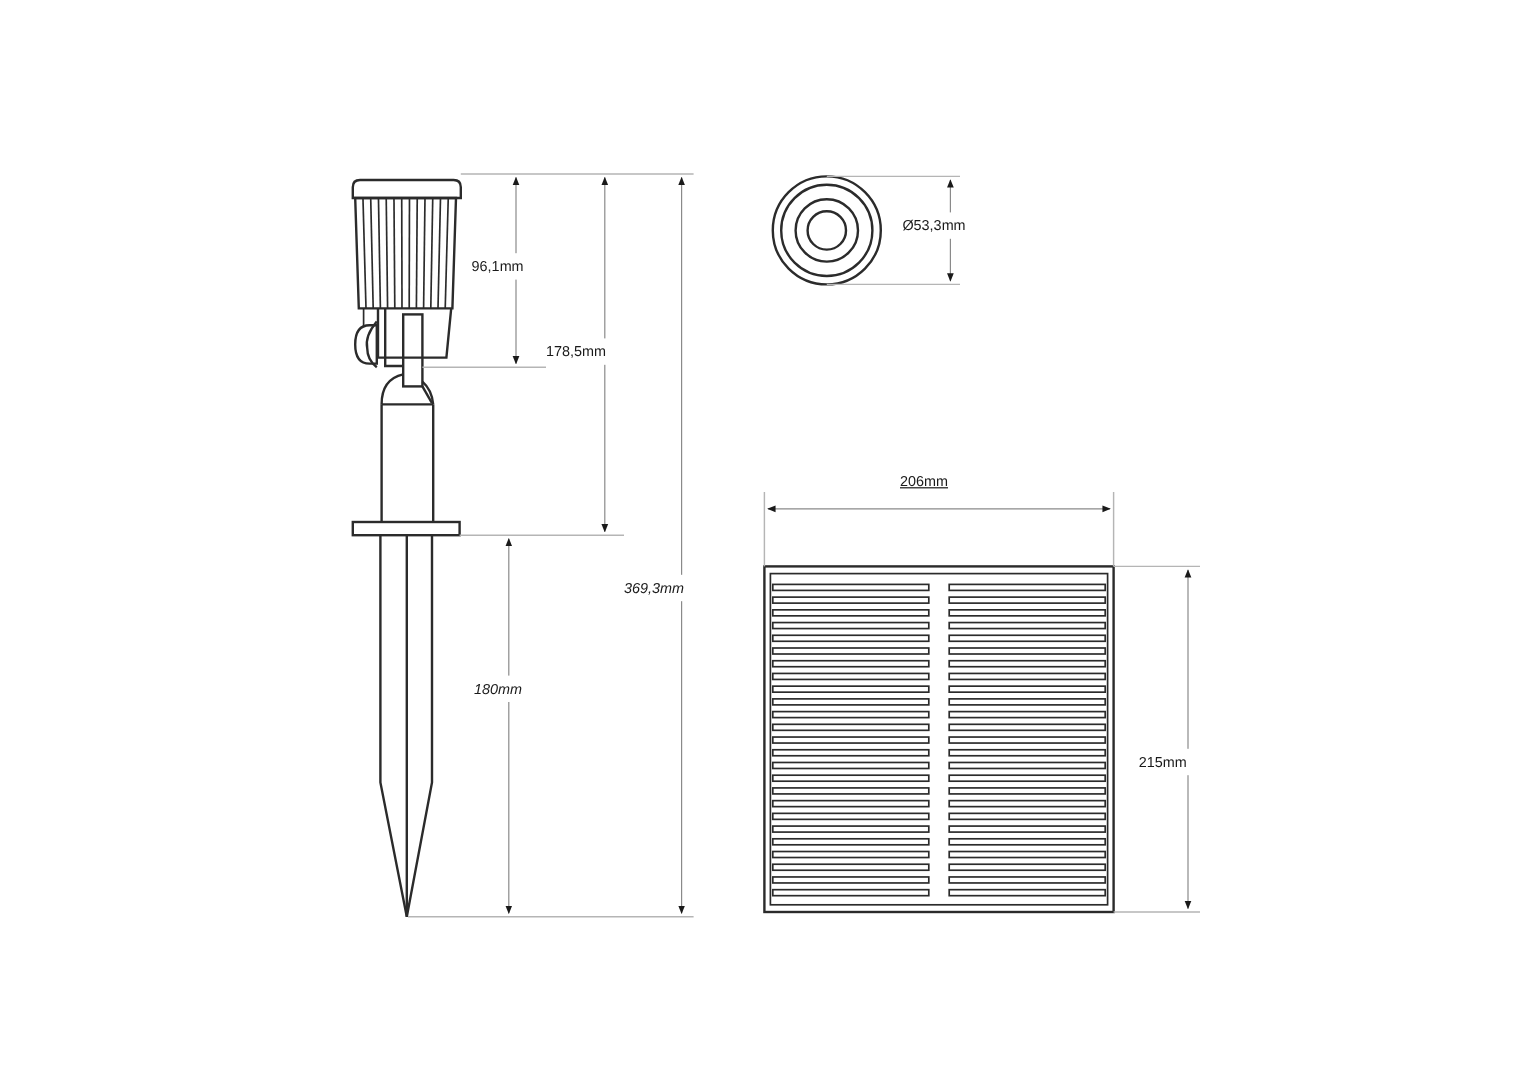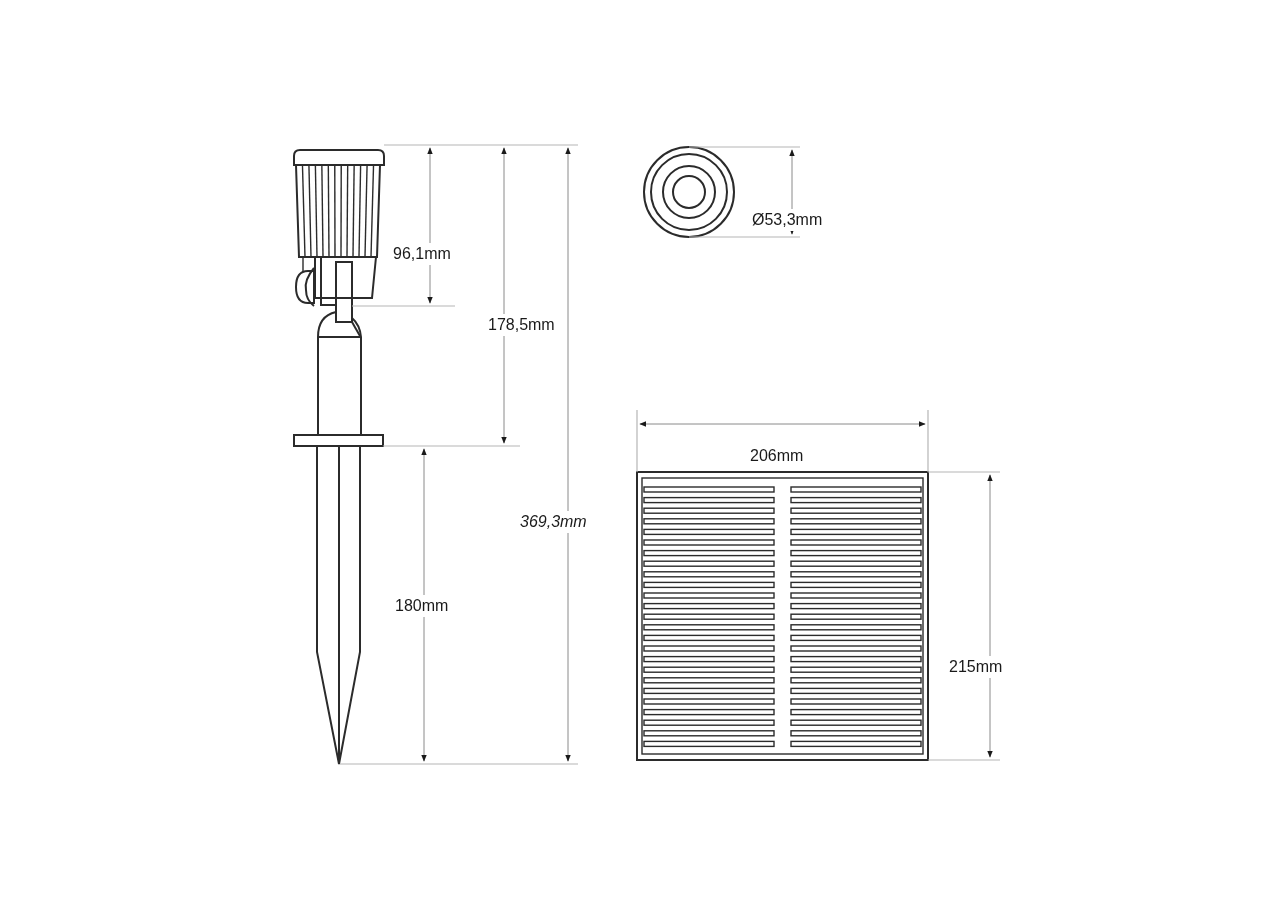--- a/index.html
+++ b/index.html
@@ -6,27 +6,26 @@
     body { width: 1280px; height: 900px; position: relative; overflow: hidden; }
     #canvas { position: absolute; left: 0; top: 0; width: 1280px; height: 900px; }
     .stroke { fill: none; stroke: #2b2b2b; stroke-width: 2; }
     .stroke-thin { fill: none; stroke: #2b2b2b; stroke-width: 1.4; }
     .dim { fill: none; stroke: #8a8a8a; stroke-width: 1; }
     .ext { fill: none; stroke: #b5b5b5; stroke-width: 1.2; }
     .arrow { fill: #1a1a1a; }
     .label {
       position: absolute;
       font-family: "Liberation Sans", sans-serif;
-      font-size: 16px;
+      font-size: 12px;
       color: #1a1a1a;
       background: #ffffff;
       line-height: 22px;
       white-space: nowrap;
       padding: 0 3px;
-      margin-top: 32px;
     }
   </style>
 </head>
 <body>
 
 <svg id="canvas" viewBox="0 0 1280 900" xmlns="http://www.w3.org/2000/svg">
   <defs>
     <marker id="arr" viewBox="0 0 10 10" refX="9" refY="5" markerWidth="7" markerHeight="7" orient="auto-start-reverse">
       <path d="M0,1 L10,5 L0,9 z" class="arrow"></path>
     </marker>
@@ -167,18 +166,18 @@
     <line class="ext" x1="637" y1="410" x2="637" y2="472"></line>
     <line class="ext" x1="928" y1="410" x2="928" y2="472"></line>
     <line class="ext" x1="928" y1="472" x2="1000" y2="472"></line>
     <line class="ext" x1="928" y1="760" x2="1000" y2="760"></line>
   </g>
   <line class="dim" x1="640" y1="424" x2="925" y2="424" marker-start="url(#arr)" marker-end="url(#arr)"></line>
   <line class="dim" x1="990" y1="475" x2="990" y2="757" marker-start="url(#arr)" marker-end="url(#arr)"></line>
 </svg>
 
 <span class="label" style="left:390px; top:211px;">96,1mm</span>
-<span class="label" style="left:485px; top:282px;">178,5mm</span>
+<span class="label" style="left:452px; top:282px;">178,5mm</span>
 <span class="label" style="left:517px; top:479px;font-style:italic;">369,3mm</span>
-<span class="label" style="left:392px; top:563px;">180mm</span>
+<span class="label" style="left:392px; top:563px;font-style:italic;">180mm</span>
 <span class="label" style="left:749px; top:177px;">Ø53,3mm</span>
-<span class="label" style="left:747px; top:413px;">206mm</span>
+<span class="label" style="left:747px; top:390px;text-decoration:underline;">206mm</span>
 <span class="label" style="left:946px; top:624px;">215mm</span>
 
 </body></html>

